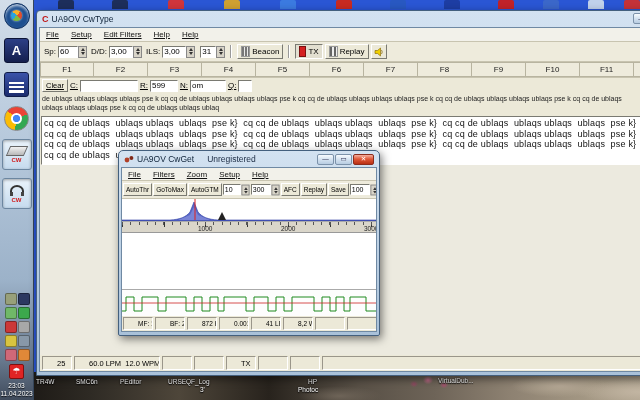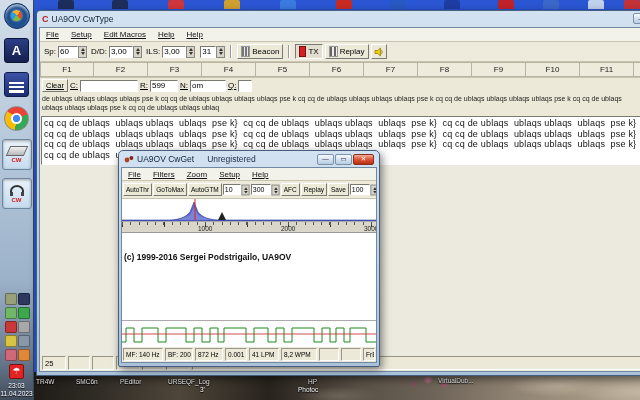--- a/index.html
+++ b/index.html
@@ -96,24 +96,24 @@
   .qbtn{height:13px;font-size:7.5px;font-family:"Liberation Sans",sans-serif;background:#ece9d8;
     border:1px solid;border-color:#fff #7a7a72 #7a7a72 #fff;padding:0 3px;text-decoration:underline;}
   .rx-area{height:21px;padding:1px 2px;font-size:7px;line-height:9px;color:#222;white-space:pre-wrap;
     overflow:hidden;flex:0 0 auto;word-break:break-word;}
   .tx-area{height:45px;margin:0 1px;padding:1px 2px;font-size:9px;line-height:10.5px;letter-spacing:.2px;
     background:#fff;border:1px solid;border-color:#7a7a72 #fff #fff #7a7a72;white-space:pre-wrap;overflow:hidden;
     flex:0 0 auto;word-break:break-word;color:#111;}
   .filler{flex:1 1 auto;background:#eceadf;}
   .statusbar{height:14px;display:flex;align-items:stretch;gap:2px;padding:1px 2px;font-size:7.5px;flex:0 0 auto;}
   .sb-cell{box-sizing:border-box;border:1px solid;border-color:#9a968a #fff #fff #9a968a;
-    padding:0 2px;white-space:pre;overflow:hidden;display:flex;align-items:center;}
-
-  
-  #cwget{left:118px;top:150px;width:262px;height:217px;border-radius:5px 5px 2px 2px;}
+    padding:0 14px;white-space:pre;overflow:hidden;display:flex;align-items:center;}
+
+  
+  #cwget{left:118px;top:150px;width:262px;height:186px;border-radius:5px 5px 2px 2px;}
   #cwget .menubar{height:12px;}
   .gtoolbar{height:17px;display:flex;align-items:center;gap:1px;padding:0 1px;border-bottom:1px solid #c8c4b0;
     background:#eeebdc;flex:0 0 auto;overflow:hidden;}
   .gbtn{height:13px;font-size:6.5px;font-family:"Liberation Sans",sans-serif;background:#ece9d8;
     border:1px solid;border-color:#fff #7a7a72 #7a7a72 #fff;padding:0 2px;white-space:nowrap;}
   .ginput{box-sizing:border-box;width:18px;height:11px;font-size:7px;font-family:"Liberation Sans",sans-serif;
     border:1px solid;border-color:#7a7a72 #fff #fff #7a7a72;background:#fff;padding:0 1px;}
   .gspin{transform:scale(.9);}
   .spectrum{height:22px;background:#fff;border-bottom:1px solid #aaa;flex:0 0 auto;position:relative;}
   .spectrum svg{display:block;width:100%;height:100%;}
@@ -196,21 +196,21 @@
 <div class="window" id="cwtype">
   <div class="titlebar" style="position:relative">
     <span class="app-ico">C</span>
     <span>UA9OV CwType</span>
     <span class="cap-btn" style="position:absolute;left:594px;top:2px">—</span>
   </div>
   <div class="client">
     <div class="menubar">
       <span>File</span>
       <span>Setup</span>
-      <span>Edit Macros</span>
+      <span>Edit Filters</span>
       <span>Help</span>
       <span>Help</span>
     </div>
     <div class="ttoolbar">
       <span class="tlabel">Sp:</span>
       <span class="field">
           <input class="tinput" style="width: 20px;" value="60">
           <span class="spin">
             <i class="up"></i>
             <i class="dn"></i>
@@ -283,20 +283,21 @@
       <span class="ul">N:</span>
       <input class="tinput" style="width: 36px;" value="om">
       <span class="ul">Q:</span>
       <input class="tinput" style="width: 14px;" value="">
     </div>
     <div class="rx-area">de ublaqs ublaqs ublaqs ublaqs pse k cq cq de ublaqs ublaqs ublaqs ublaqs pse k cq cq de ublaqs ublaqs ublaqs ublaqs pse k cq cq de ublaqs ublaqs ublaqs ublaqs pse k cq cq de ublaqs ublaqs ublaqs ublaqs pse k cq cq de ublaqs ublaqs ublaq</div>
     <div class="tx-area"><span>cq cq de ublaqs  ublaqs ublaqs  ublaqs  pse k}  cq cq de ublaqs  ublaqs ublaqs  ublaqs  pse k}  cq cq de ublaqs  ublaqs ublaqs  ublaqs  pse k}  cq cq de ublaqs  ublaqs ublaqs  ublaqs  pse k}  cq cq de ublaqs  ublaqs ublaqs  ublaqs  pse k}  cq cq de ublaqs  ublaqs ublaqs  ublaqs  pse k}  cq cq de ublaqs  ublaqs ublaqs  ublaqs  pse k}  cq cq de ublaqs  ublaqs ublaqs  ublaqs  pse k}  cq cq de ublaqs  ublaqs ublaqs  ublaqs  pse k}  cq cq de ublaqs  ublaqs ublaqs  </span><b>ublaqs  pse k'[rx]</b></div>
     <div class="filler"></div>
     <div class="statusbar">
       <span class="sb-cell" style="width:24px">25</span>
+      <span class="sb-cell" style="width:86px">60.0 LPM  12.0 WPM</span>
       <span class="sb-cell" style="width:22px"></span>
       <span class="sb-cell" style="width:22px"></span>
       <span class="sb-cell" style="width:24px">TX</span>
       <span class="sb-cell" style="width:22px"></span>
       <span class="sb-cell" style="width:24px"></span>
       <span class="sb-cell" style="flex:1"></span>
     </div>
   </div>
 </div>
 
@@ -359,21 +360,20 @@
         <path d="M96,21 L100,13 L104,21 Z" fill="#222"></path>
         <line x1="73" y1="0" x2="73" y2="21" stroke="#e02020" stroke-width="1"></line>
       </svg>
     </div>
     <div class="ruler">
       <span style="left:76px">1000</span>
       <span style="left:159px">2000</span>
       <span style="left:242px">3000</span>
     </div>
     <div class="gtext">
-      <div>(c) 1999-2016 Sergei Podstrigailo, UA9OV</div>
       
       
       
     </div>
     <div class="osc">
       <svg viewBox="0 0 254 26" preserveAspectRatio="none">
         <path d="M0,21 H4 V7 H12 V21 H20 V7 H36 V21 H44 V7 H64 V21 H72 V7 H80 V21 H88 V7 H96 V21 H102 V7 H124 V21 H132 V7 H146 V21 H154 V7 H162 V21 H170 V7 H192 V21 H200 V7 H208 V21 H214 V7 H222 V21 H228 V7 H244 V21 H254" fill="none" stroke="#1e8a1e" stroke-width="1"></path>
         <line x1="0" y1="13" x2="254" y2="13" stroke="#cc2222" stroke-width="0.8"></line>
       </svg>
     </div>

